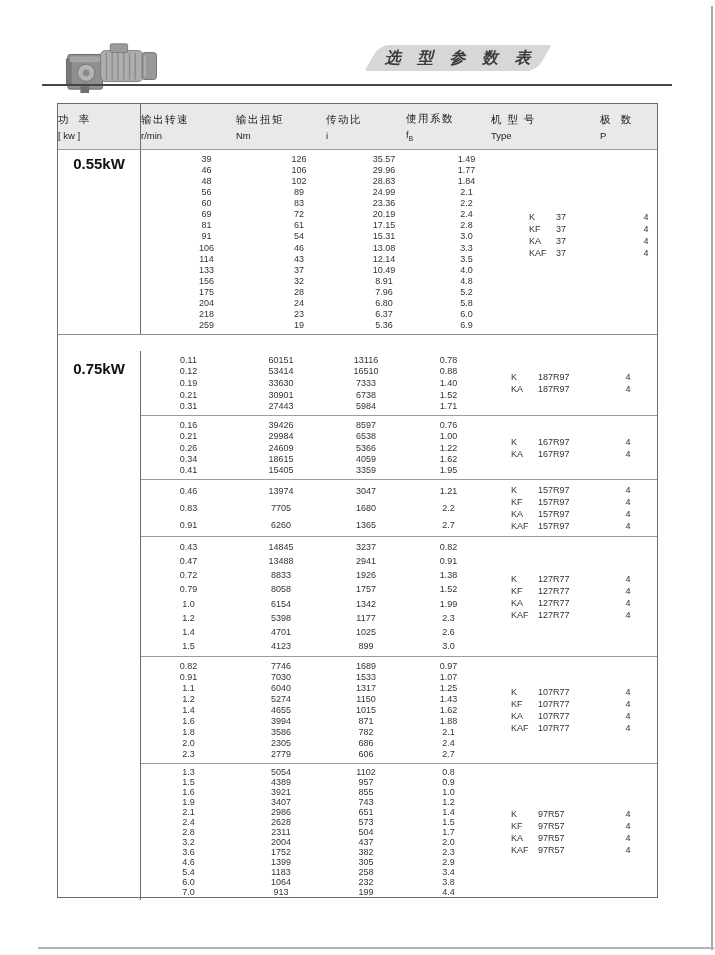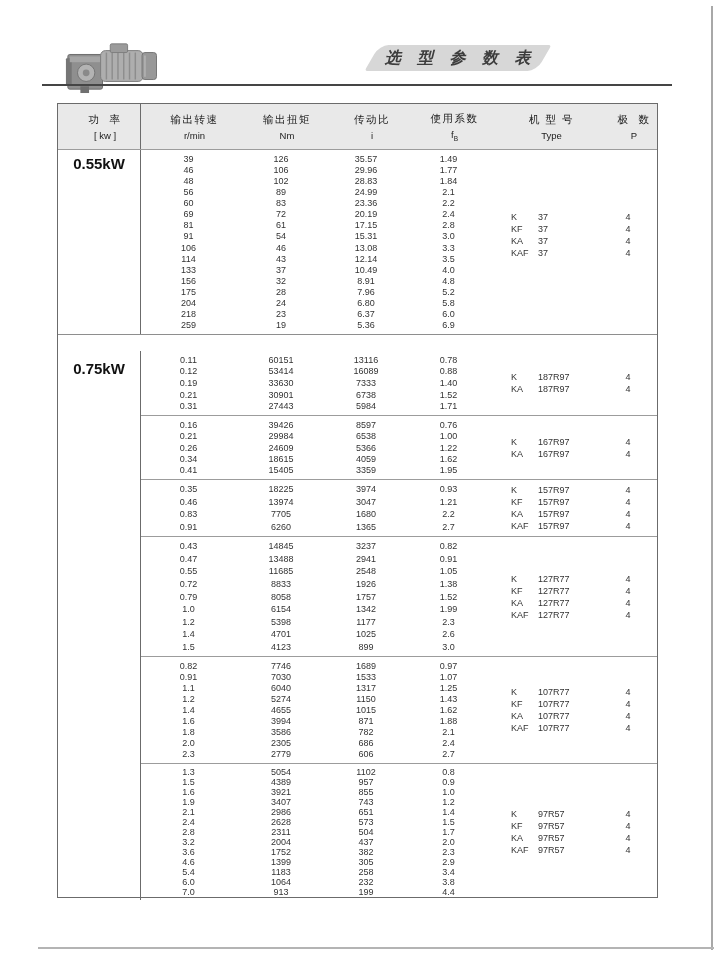--- a/index.html
+++ b/index.html
@@ -28,21 +28,21 @@
 
   
   .param-table {
     position:absolute; left:57px; top:103px; width:601px; height:795px;
     border:1.5px solid #6b6b6b; background:#ffffff; display:flex; flex-direction:column;
   }
   .thead {
     height:46px; flex:none; background:#e9e9e9; border-bottom:1.5px solid #9c9c9c;
     display:grid; grid-template-columns:83px 95px 90px 80px 85px 109px 56px;
   }
-  .hcell { display:flex; flex-direction:column; align-items:center; justify-content:center; gap:3px;padding-left:12px; }
+  .hcell { display:flex; flex-direction:column; justify-content:center; gap:3px; }
   .hcell .l1 { font-size:10.5px; letter-spacing:1.5px; color:#222; white-space:pre; }
   .hcell .l2 { font-size:9.5px; color:#222; white-space:pre; }
   .hcell.power-h { border-right:1.5px solid #6b6b6b; }
   .hcell sub { font-size:6.5px; }
 
   .tbody { flex:1; display:flex; flex-direction:column; }
   .section { display:flex; min-height:0; }
   .section-divider { flex:none; height:0; border-top:1.5px solid #8e8e8e; }
   .power-cell { width:83px; flex:none; border-right:1.5px solid #6b6b6b; text-align:center; }
   .power-label { font-weight:bold; font-size:15px; color:#111; padding-top:5px; }
@@ -123,21 +123,21 @@
     <div class="hcell">
       <span class="l1">机 型 号</span>
       <span class="l2">Type</span>
     </div>
     <div class="hcell">
       <span class="l1">极  数</span>
       <span class="l2">P</span>
     </div>
   </div>
   <div class="tbody" id="table-body">
-      <div class="section sec-0" style="height: 184px;">
+      <div class="section sec-0" style="height: 184px; gap: 18px;">
         <div class="power-cell">
           <div class="power-label">0.55kW</div>
         </div>
         <div class="section-content">
           <div class="subsection" style="flex: 1 1 0%;">
             <div class="rows">
               <div class="data-row">
                 <div class="cell">39</div>
                 <div class="cell">126</div>
                 <div class="cell">35.57</div>
@@ -277,21 +277,21 @@
             <div class="rows">
               <div class="data-row">
                 <div class="cell">0.11</div>
                 <div class="cell">60151</div>
                 <div class="cell">13116</div>
                 <div class="cell">0.78</div>
               </div>
               <div class="data-row">
                 <div class="cell">0.12</div>
                 <div class="cell">53414</div>
-                <div class="cell">16089</div>
+                <div class="cell">16510</div>
                 <div class="cell">0.88</div>
               </div>
               <div class="data-row">
                 <div class="cell">0.19</div>
                 <div class="cell">33630</div>
                 <div class="cell">7333</div>
                 <div class="cell">1.40</div>
               </div>
               <div class="data-row">
                 <div class="cell">0.21</div>
@@ -371,26 +371,20 @@
                   <span>167R97</span>
                 </div>
                 <div class="poles-cell">4</div>
               </div>
             </div>
           </div>
           <div class="subsection-divider"></div>
           <div class="subsection" style="height: 56px;">
             <div class="rows">
               <div class="data-row">
-                <div class="cell">0.35</div>
-                <div class="cell">18225</div>
-                <div class="cell">3974</div>
-                <div class="cell">0.93</div>
-              </div>
-              <div class="data-row">
                 <div class="cell">0.46</div>
                 <div class="cell">13974</div>
                 <div class="cell">3047</div>
                 <div class="cell">1.21</div>
               </div>
               <div class="data-row">
                 <div class="cell">0.83</div>
                 <div class="cell">7705</div>
                 <div class="cell">1680</div>
                 <div class="cell">2.2</div>
@@ -440,26 +434,20 @@
                 <div class="cell">0.43</div>
                 <div class="cell">14845</div>
                 <div class="cell">3237</div>
                 <div class="cell">0.82</div>
               </div>
               <div class="data-row">
                 <div class="cell">0.47</div>
                 <div class="cell">13488</div>
                 <div class="cell">2941</div>
                 <div class="cell">0.91</div>
-              </div>
-              <div class="data-row">
-                <div class="cell">0.55</div>
-                <div class="cell">11685</div>
-                <div class="cell">2548</div>
-                <div class="cell">1.05</div>
               </div>
               <div class="data-row">
                 <div class="cell">0.72</div>
                 <div class="cell">8833</div>
                 <div class="cell">1926</div>
                 <div class="cell">1.38</div>
               </div>
               <div class="data-row">
                 <div class="cell">0.79</div>
                 <div class="cell">8058</div>

